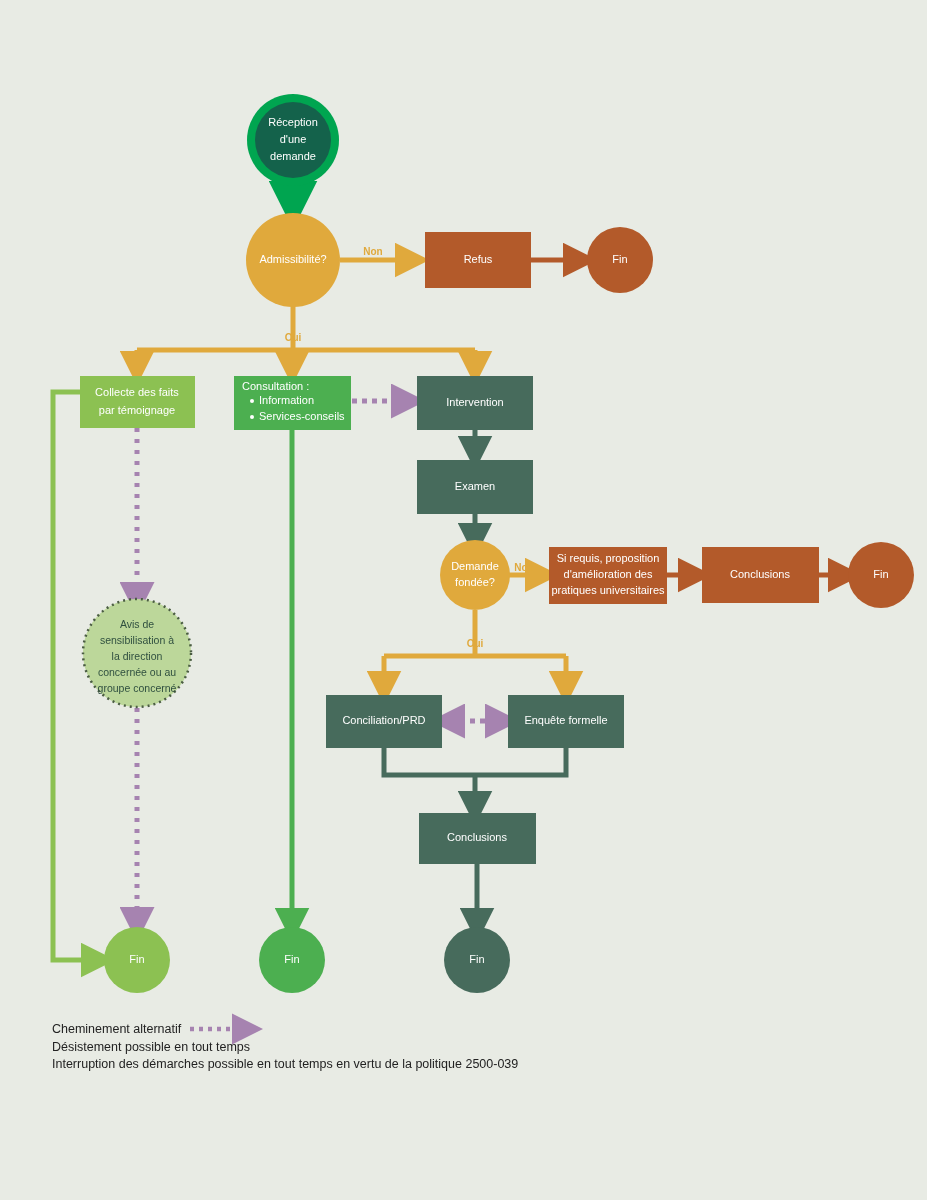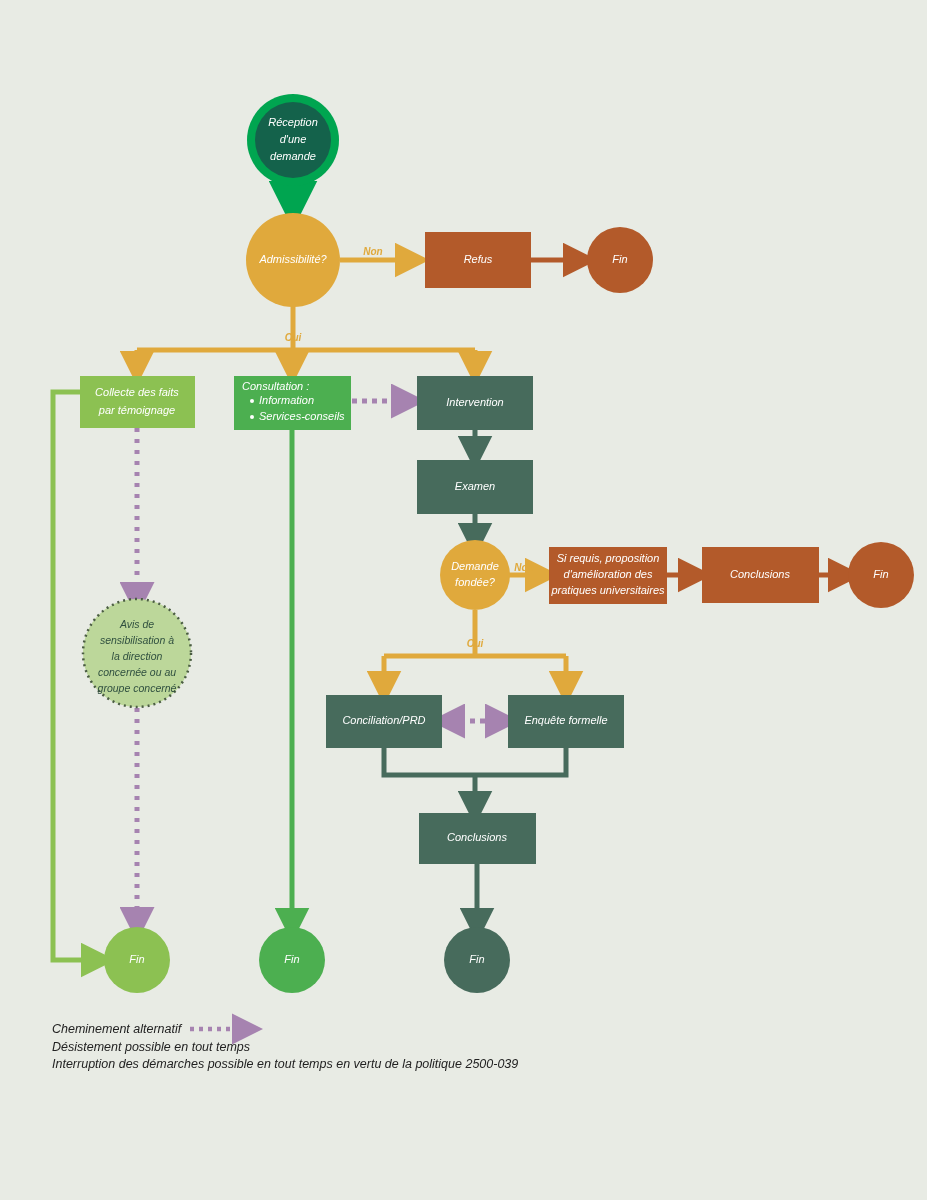--- a/index.html
+++ b/index.html
@@ -9,21 +9,20 @@
   }
   body {
     font-family: "Liberation Sans", sans-serif;
   }
   #canvas {
     position: relative;
     width: 927px;
     height: 1200px;
     background: #e8ebe4;
     overflow: hidden;
-    font-style: italic;
   }
   svg#flow {
     position: absolute;
     left: 0;
     top: 0;
     width: 927px;
     height: 1200px;
   }
   .node-label {
     fill: #ffffff;

